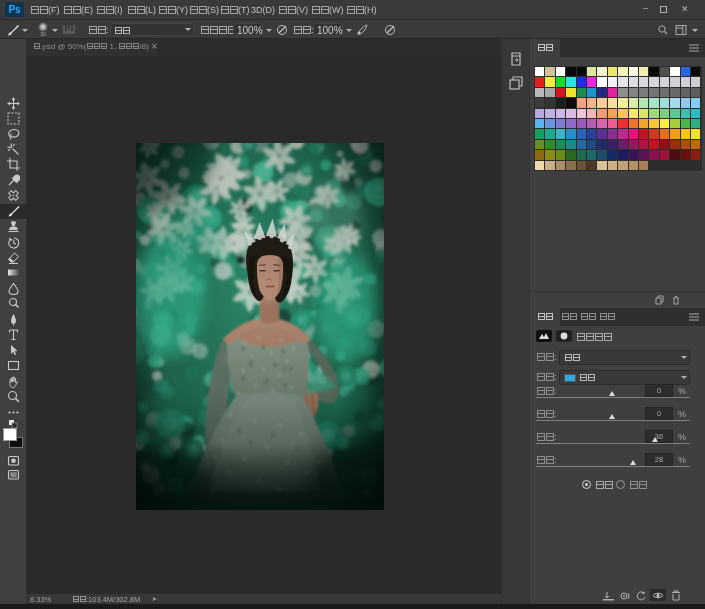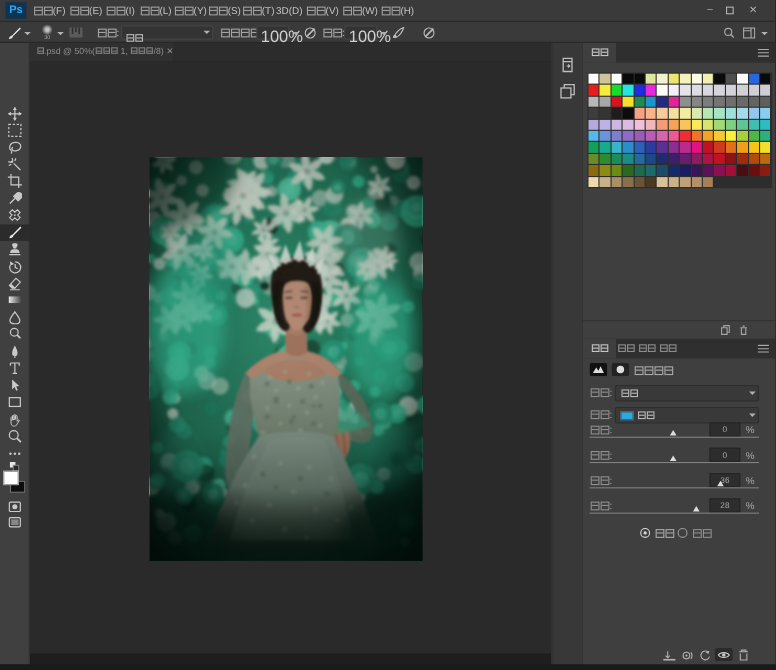--- a/index.html
+++ b/index.html
@@ -12,21 +12,21 @@
 i.z7:after{content:"";position:absolute;left:0;right:0;top:2px;height:1px;background:currentColor}
 
 #menubar{position:absolute;left:0;top:0;width:705px;height:19px;background:#3a3a3a;color:#c2c2c2;font-size:9px}
 .mi{position:absolute;top:5px;white-space:nowrap}
 #pslogo{position:absolute;left:5px;top:2px;width:19px;height:15px;background:#0e3450;color:#31a8ff;
  font-weight:bold;font-size:10px;text-align:center;line-height:15px}
 .winbtn{position:absolute;top:4px;color:#b2b2b2;font-size:9px}
 
 #options{position:absolute;left:0;top:19px;width:705px;height:20px;background:#3a3a3a;border-top:1px solid #2a2a2a;border-bottom:1px solid #272727;color:#c9c9c9;font-size:9px}
 .opt{position:absolute;top:4px}
-.dd{position:absolute;background:#333;border:1px solid #444;border-radius:2px;height:13px;top:3px;color:#cfcfcf;font-size:15px;padding:1px 3px}
+.dd{position:absolute;background:#333;border:1px solid #444;border-radius:2px;height:13px;top:3px;color:#cfcfcf;font-size:10px;padding:1px 3px}
 .ddarrow{position:absolute;right:2px;top:4px;width:0;height:0;border-left:3px solid transparent;border-right:3px solid transparent;border-top:3.5px solid #b0b0b0}
 
 #tabbar{position:absolute;left:27px;top:39px;width:478px;height:17px;background:#2c2c2c}
 .tab{position:absolute;top:0;height:17px;font-size:8.5px;padding:3px 6px 0 6px;white-space:nowrap}
 
 #left{position:absolute;left:0;top:39px;width:27px;height:565px;background:#404040;border-right:1px solid #333}
 .tool{position:absolute;left:0;width:27px;height:15px;text-align:center}
 .tool svg{display:inline-block;vertical-align:top;margin-top:1px}
 .tool.sel{background:#2b2b2b}
 
@@ -789,20 +789,25 @@
  <stop offset="100%" stop-color="#03100b" stop-opacity="0.74"></stop>
 </linearGradient>
 <rect y="250" width="248" height="117" fill="url(#botdark)"></rect>
 <ellipse cx="8" cy="12" rx="70" ry="55" fill="#04140f" opacity="0.4" filter="url(#airbr)"></ellipse>
 <ellipse cx="240" cy="350" rx="70" ry="50" fill="#03120d" opacity="0.45" filter="url(#airbr)"></ellipse>
 <ellipse cx="10" cy="355" rx="65" ry="45" fill="#03120d" opacity="0.4" filter="url(#airbr)"></ellipse>
 <rect width="248" height="367" fill="url(#vig)"></rect>
 </svg>
     </div>
 
+<div id="status">
+ <span style="position:absolute;left:3px;top:1px">8.33%</span>
+ <span style="position:absolute;left:45px;top:1px"><i class="z6"></i><i class="z6"></i>:103.4M/302.8M</span>
+ <span style="position:absolute;left:126px;top:0px;color:#9a9a9a">▸</span>
+</div>
 
 <div id="rightcol">
  <div id="strip">
   <svg class="icn" style="left:6px;top:12px" width="14" height="16" viewBox="0 0 14 16">
           <path d="M3 2 H11 V14 H3 Z M3 5 H11" fill="none" stroke="#bdbdbd" stroke-width="1.2"></path>
           <path d="M6 9 L9 9 M7.5 7.5 L9 9 L7.5 10.5" stroke="#bdbdbd" fill="none"></path>
         </svg>
   <svg class="icn" style="left:5px;top:36px" width="16" height="16" viewBox="0 0 16 16">
           <rect x="2" y="5" width="9" height="9" fill="none" stroke="#bdbdbd" stroke-width="1.2"></rect>
           <path d="M5 5 V2 H14 V11 H11" fill="none" stroke="#bdbdbd" stroke-width="1.2"></path>

